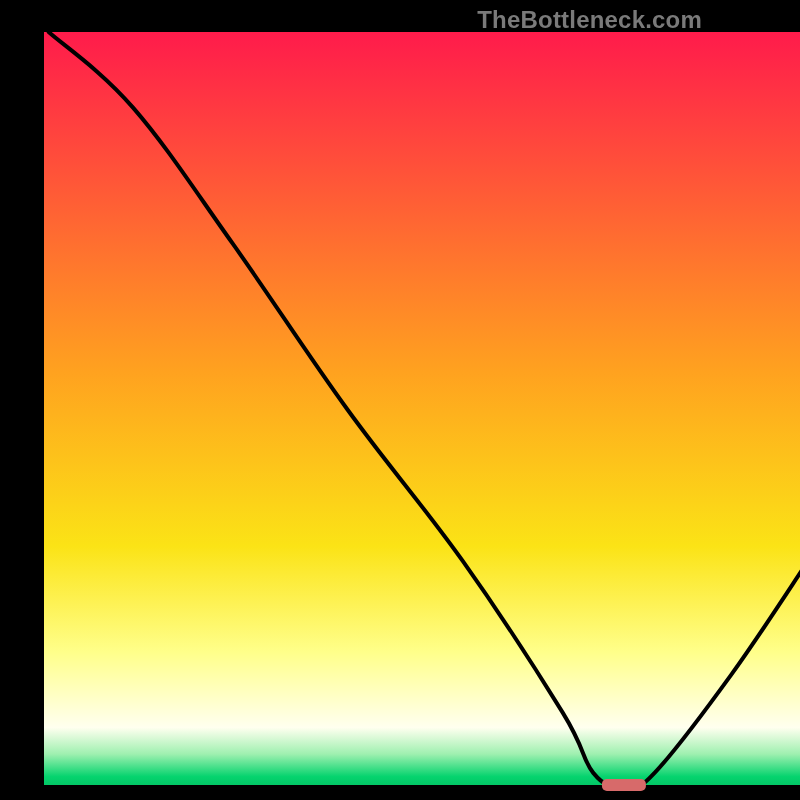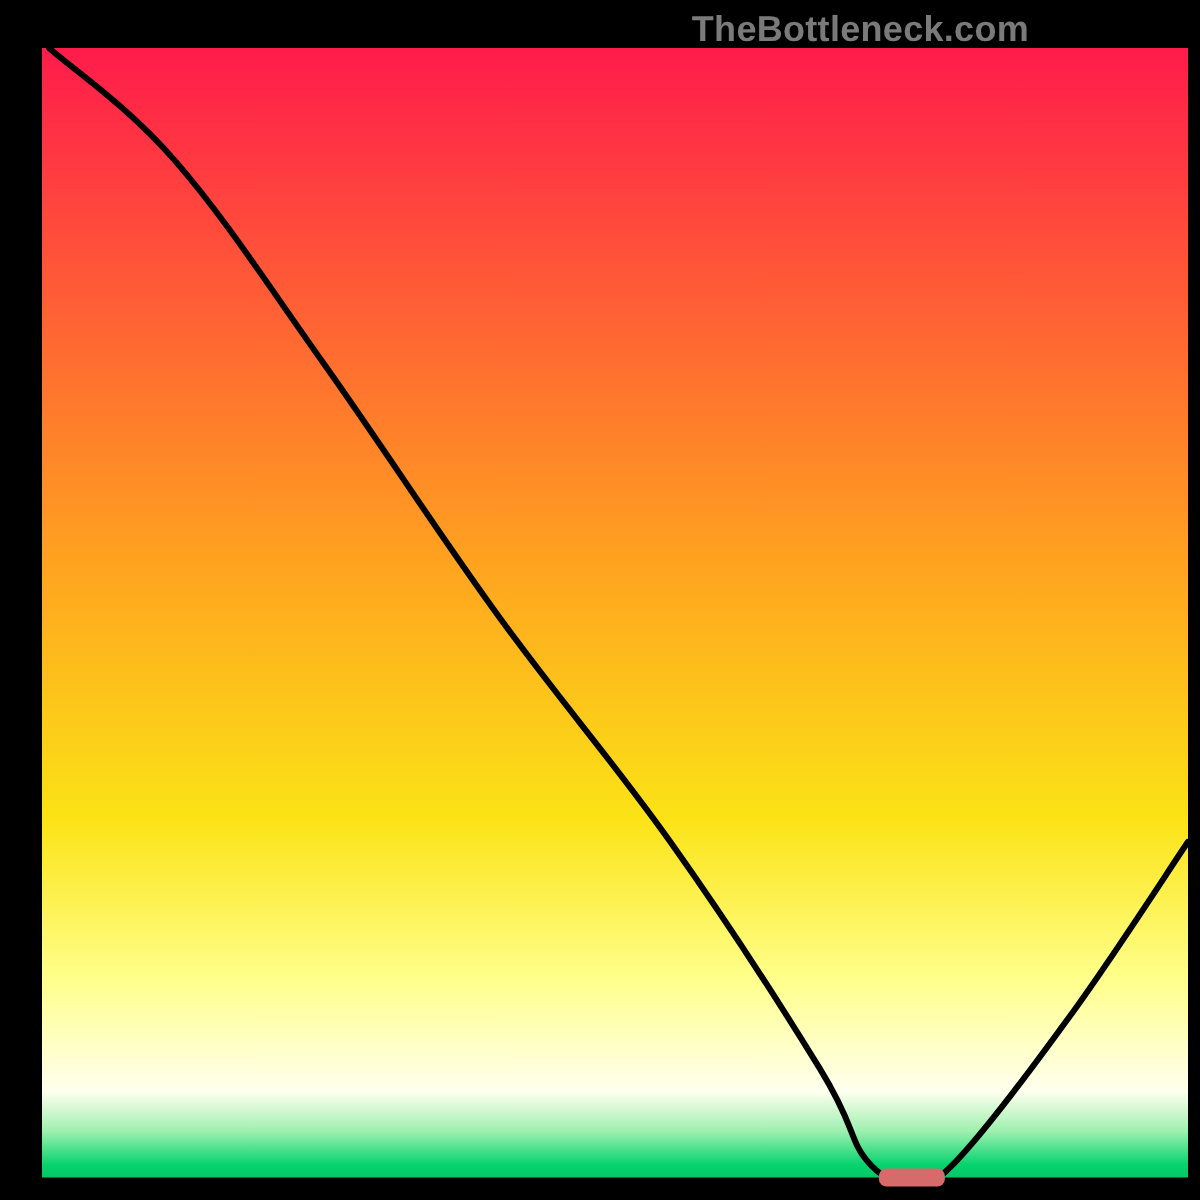--- a/index.html
+++ b/index.html
@@ -5,21 +5,21 @@
   html, body {
     margin: 0;
     padding: 0;
     width: 800px;
     height: 800px;
     background: #000;
     overflow: hidden;
   }
   .chart-wrap {
     position: absolute;
-    left: 0;
+    left: 16px;
     top: 0;
     width: 700px;
     height: 800px;
   }
   .watermark {
     position: absolute;
     top: 6px;
     right: 14px;
     font-family: Arial, Helvetica, sans-serif;
     font-size: 24px;

